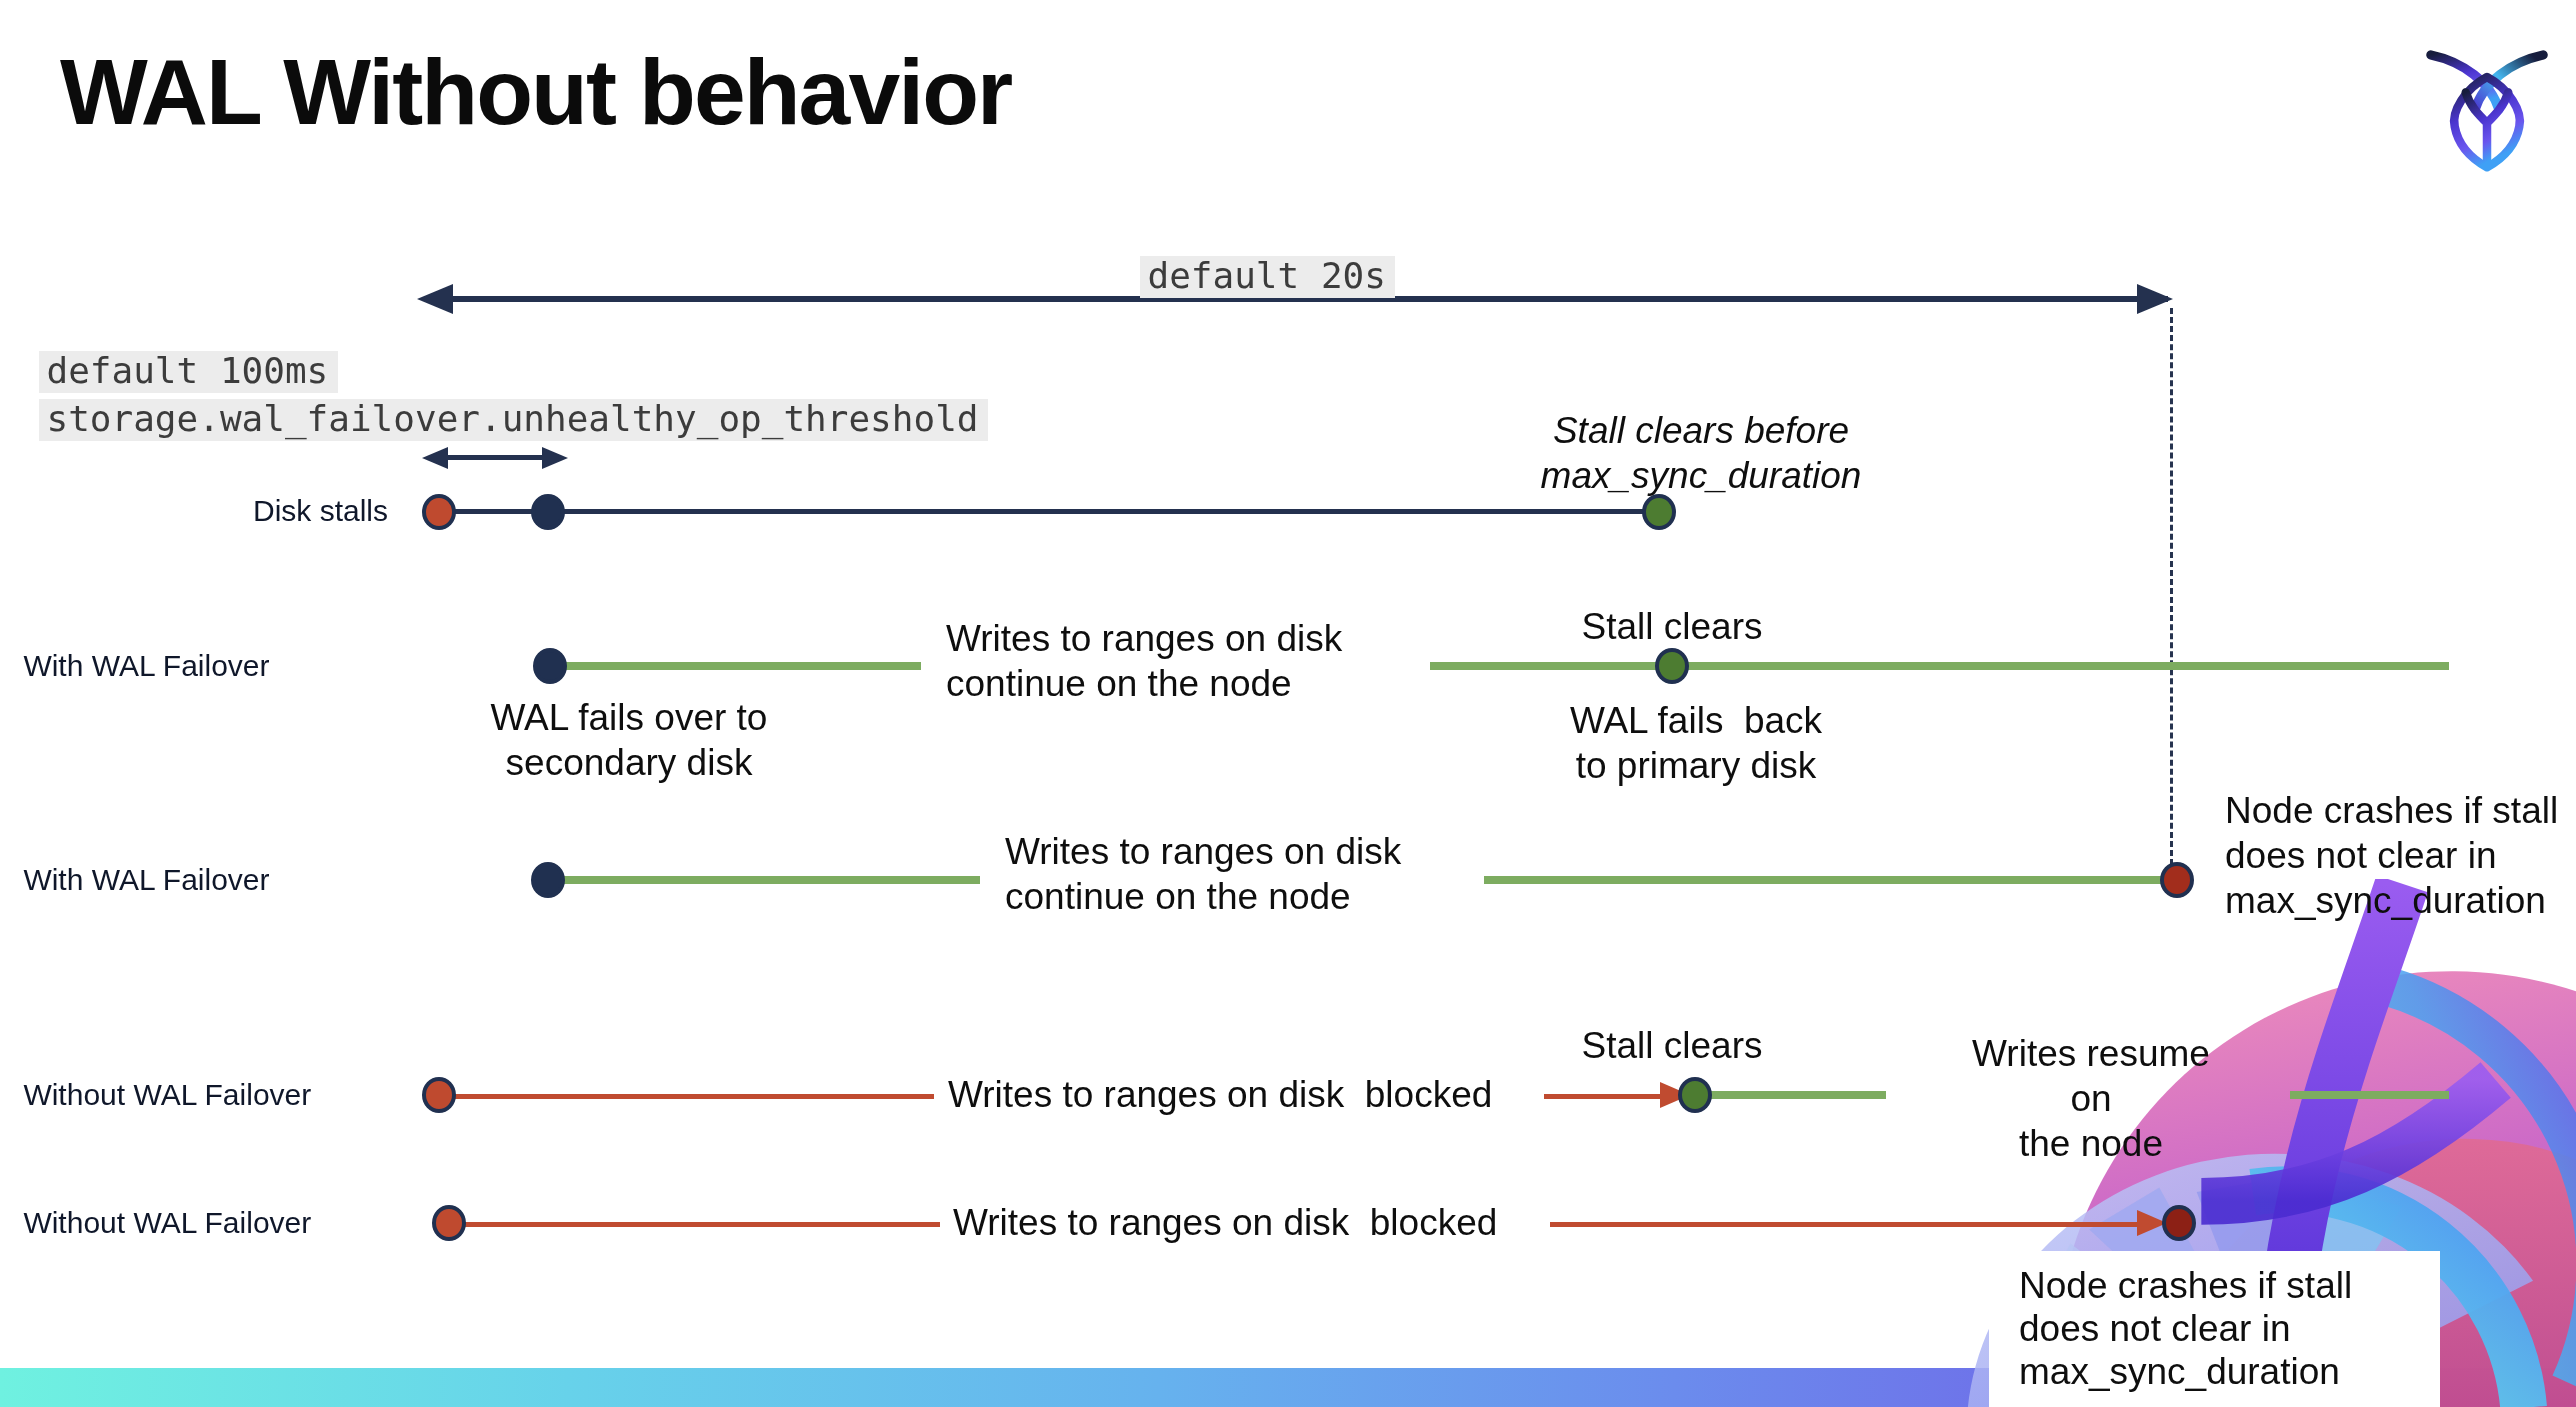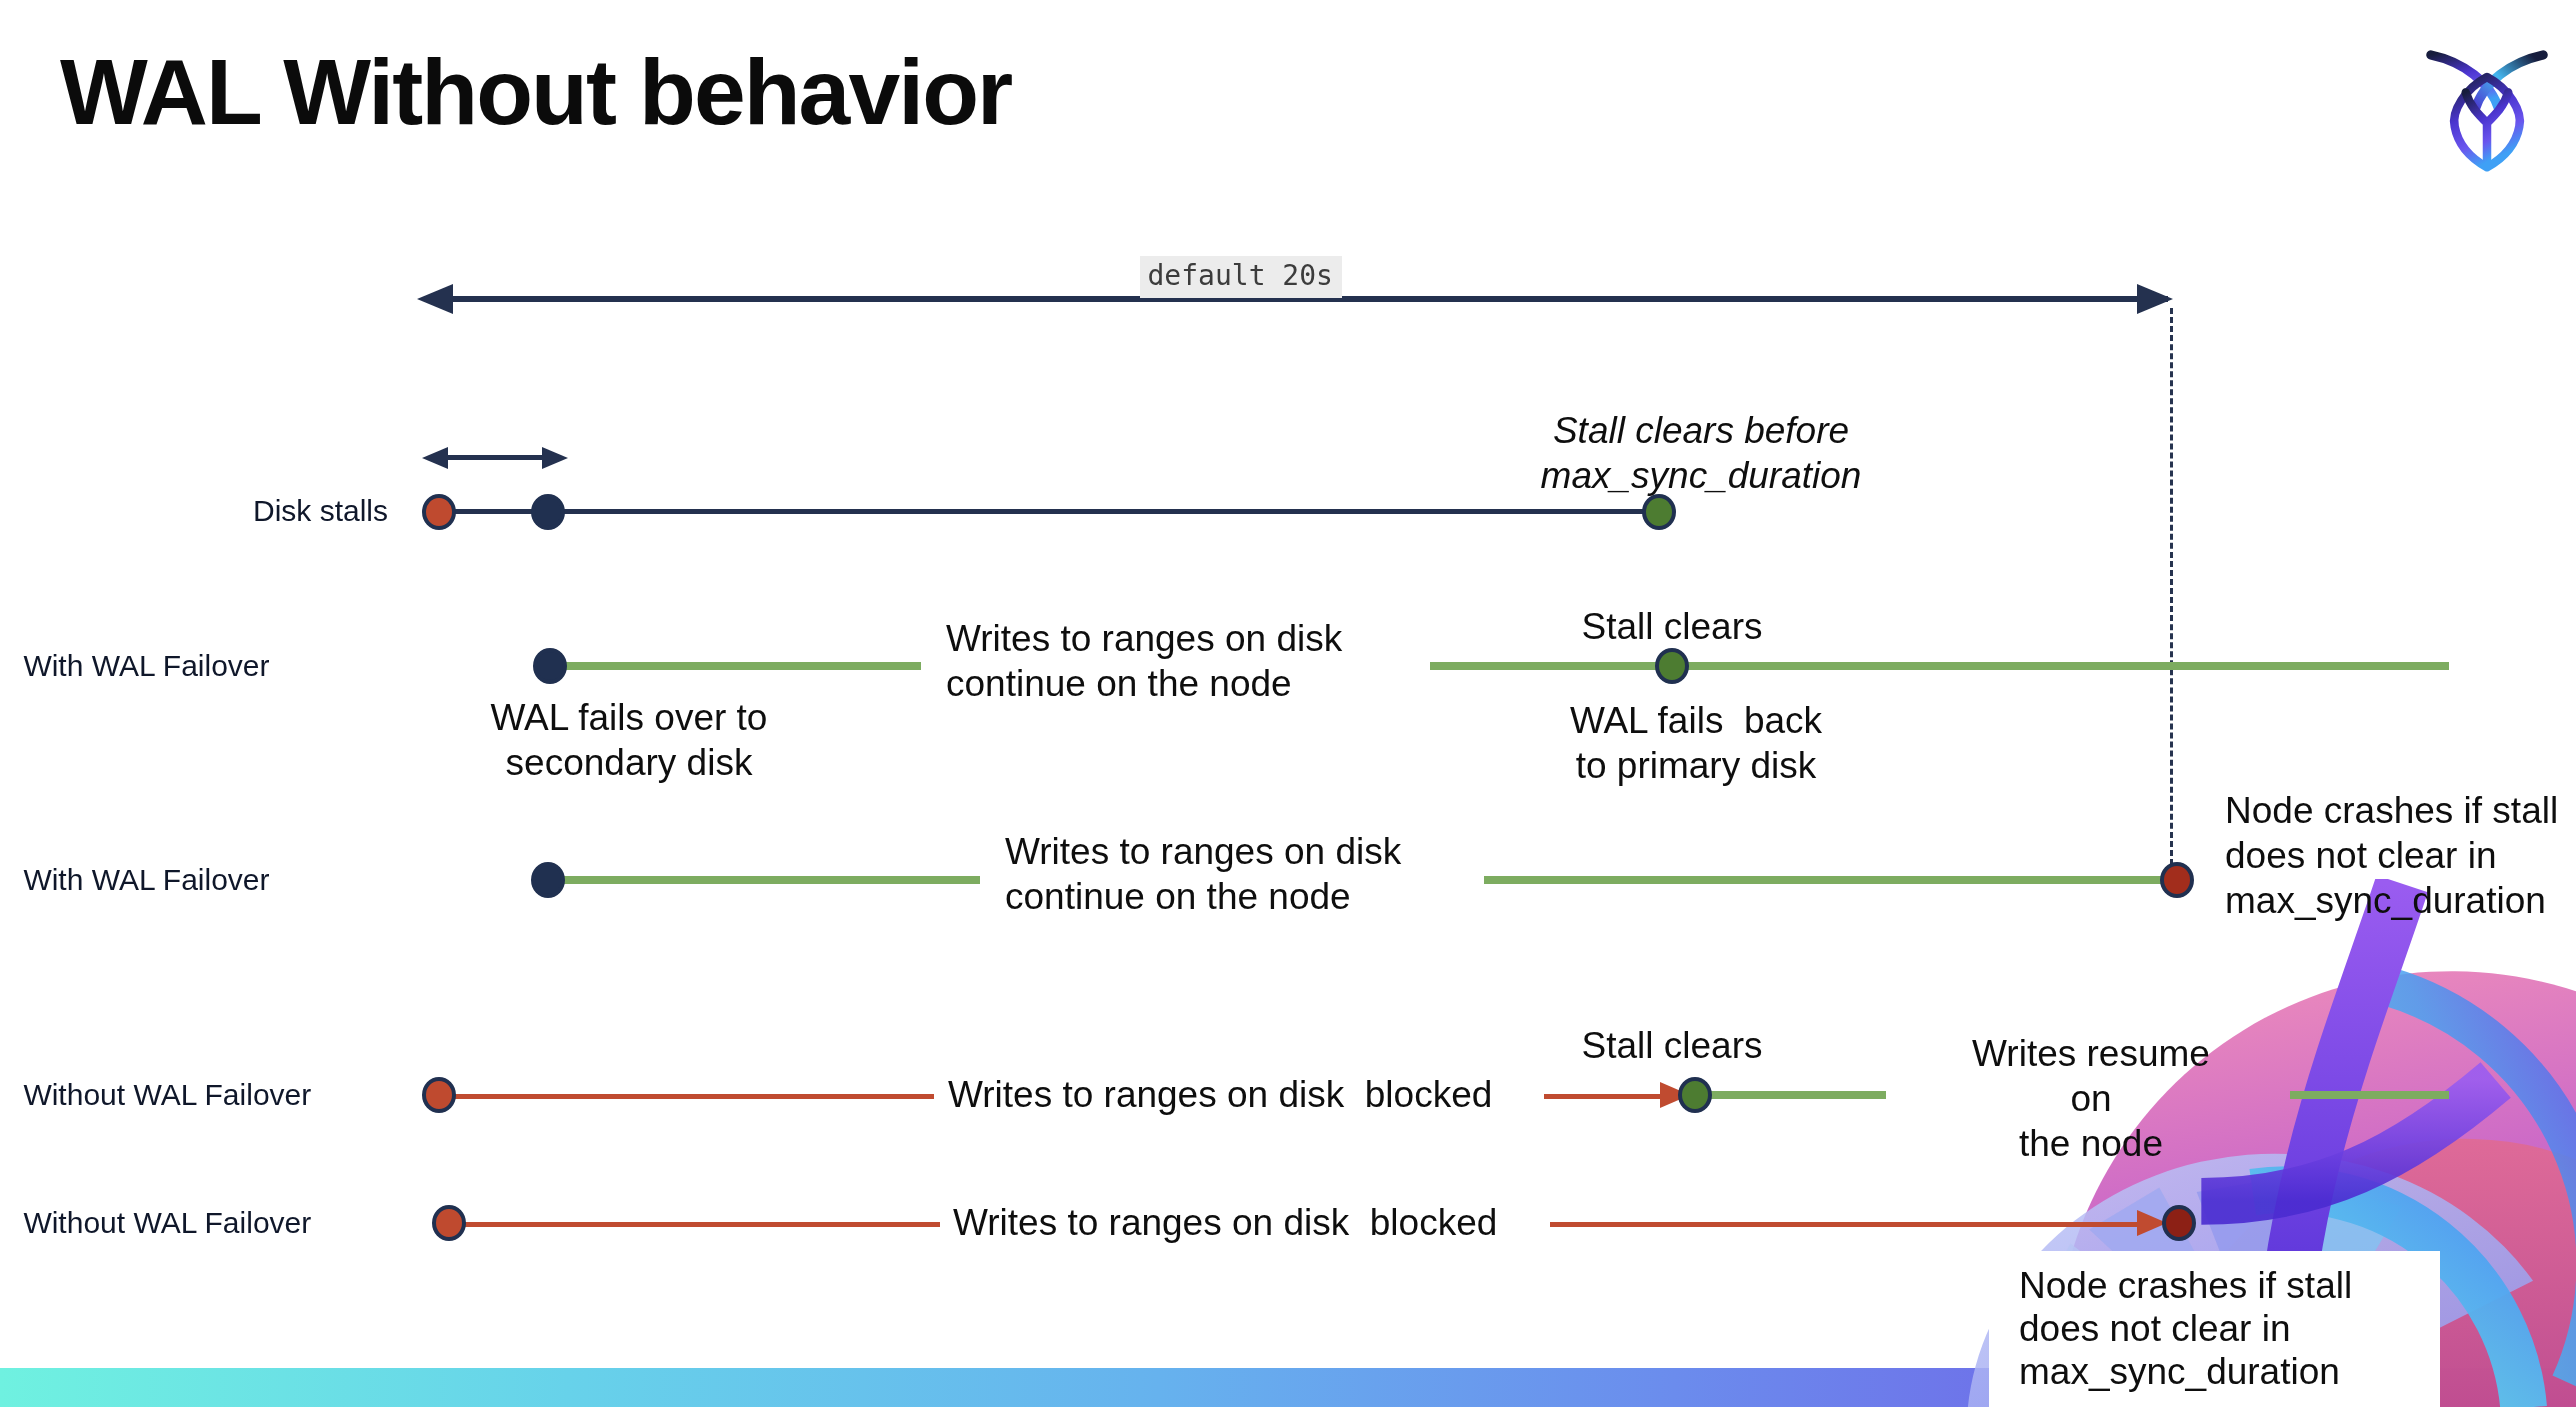--- a/index.html
+++ b/index.html
@@ -6,21 +6,21 @@
   .slide{position:relative;width:2576px;height:1408px;background:#ffffff;overflow:hidden;
          font-family:"Liberation Sans", sans-serif;color:#111;}
   .abs{position:absolute;}
 
   
   .title{left:60px;top:39px;font-size:93px;font-weight:800;letter-spacing:-1.9px;color:#0b0b0b;z-index:4;}
 
   
   .code-col{display:flex;flex-direction:column;align-items:flex-start;gap:6.5px;z-index:4;}
   .code-chip{background:#ececec;color:#3c3c3c;font-family:"DejaVu Sans Mono", monospace;
-             font-size:28px;line-height:36px;padding:1.9px 9.3px 3.7px 7.5px;white-space:pre;}
+             font-size:36px;line-height:36px;padding:1.9px 9.3px 3.7px 7.5px;white-space:pre;}
 
   
   .note{font-size:37px;line-height:45px;white-space:pre-wrap;z-index:4;color:#0e0e0e;}
   .center{text-align:center;}
   .right{text-align:right;}
   .rowlabel{font-size:30px;line-height:45px;z-index:4;color:#0f172a;white-space:pre;}
 
   
   .hline{height:4.7px;background:#24314f;z-index:3;}
   .gline{height:8.4px;background:#7dac60;z-index:3;}
@@ -78,20 +78,24 @@
     <path d="M80,150 L80,100 M80,100 C70,90 60,80 55,64 M80,100 C90,90 100,80 105,64" fill="none" stroke="url(#lg)" stroke-width="10" stroke-linecap="round"></path>
   </svg>
 
   <div class="abs hline" style="left:439px;top:296px;width:1729px;height:5.6px;"></div>
   <div class="abs ah left" style="left:417px;top:284px;"></div>
   <div class="abs ah rightN" style="left:2137px;top:284px;"></div>
   <div class="abs code-col" style="left:1140px;top:256px;">
     <span class="code-chip">default 20s</span>
   </div>
 
+  <div class="abs code-col" style="left:39px;top:351px;">
+    <span class="code-chip">default 100ms</span>
+    <span class="code-chip">storage.wal_failover.unhealthy_op_threshold</span>
+  </div>
   <div class="abs hline" style="left:443px;top:455px;width:105px;height:4.7px;"></div>
   <div class="abs ah leftS" style="left:422px;top:447px;"></div>
   <div class="abs ah rightS" style="left:542px;top:447px;"></div>
 
   <div class="abs dashline" style="left:2170px;top:308px;height:557px;"></div>
 
   <div class="abs rowlabel right" style="left:140px;top:488px;width:248px;">Disk stalls</div>
   <div class="abs hline" style="left:439px;top:509px;width:1220px;"></div>
   <div class="abs dot red" style="left:422px;top:494px;"></div>
   <div class="abs dot navy" style="left:531px;top:494px;"></div>

